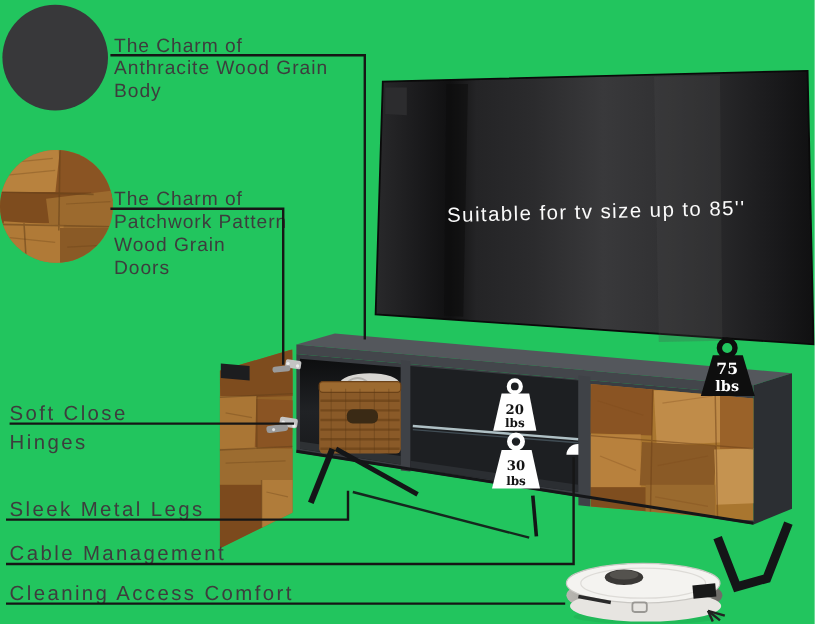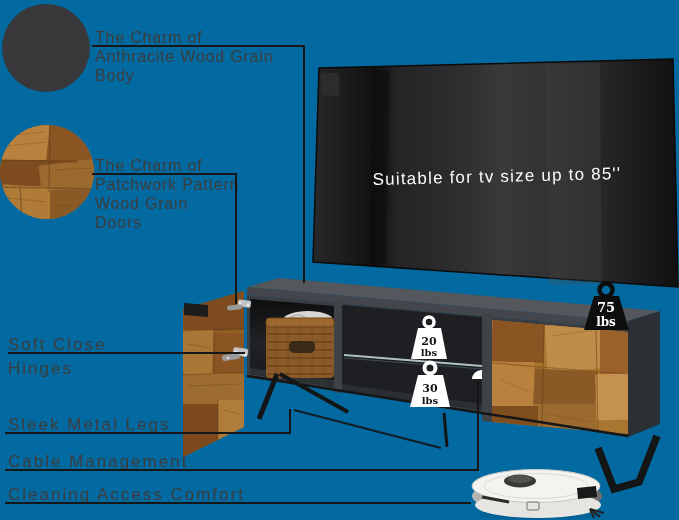--- a/index.html
+++ b/index.html
@@ -1,16 +1,16 @@
 <!DOCTYPE html>
 <html><head>
 <meta charset="utf-8">
 <style>
   html,body{margin:0;padding:0;background:#ffffff;}
-  .canvas{position:relative;width:679px;height:520px;background:#0369a1;overflow:hidden;
+  .canvas{position:relative;width:679px;height:520px;background:#22c55e;overflow:hidden;
           font-family:"Liberation Sans",sans-serif;}
   svg{display:block;}
   text{font-family:"Liberation Sans",sans-serif;fill:#3d3d3d;}
   .lbl{font-size:16px;letter-spacing:0.8px;}
   .feat{font-size:17px;letter-spacing:2px;}
   .tvcap{font-size:17px;letter-spacing:1.2px;fill:#fbfbfb;}
   .wtx-w{font-family:"DejaVu Serif",serif;font-weight:bold;fill:#ffffff;text-anchor:middle;}
   .wtx-b{font-family:"DejaVu Serif",serif;font-weight:bold;fill:#141414;text-anchor:middle;}
   .callout{stroke:#161616;stroke-width:2;fill:none;}
 </style>

